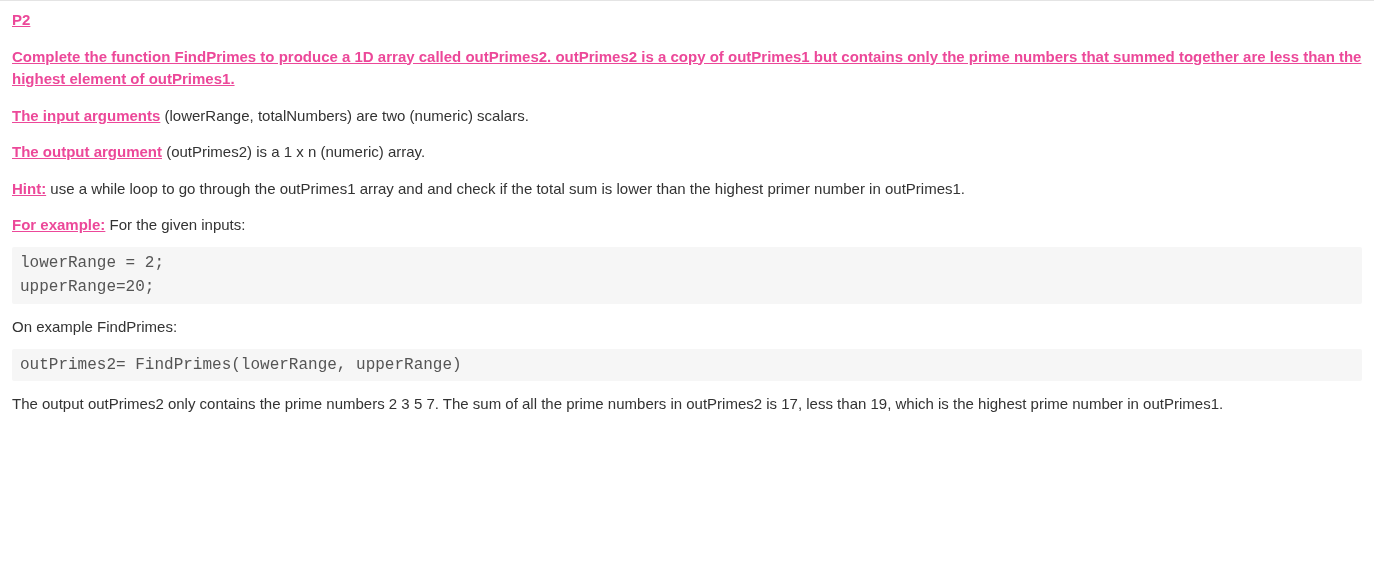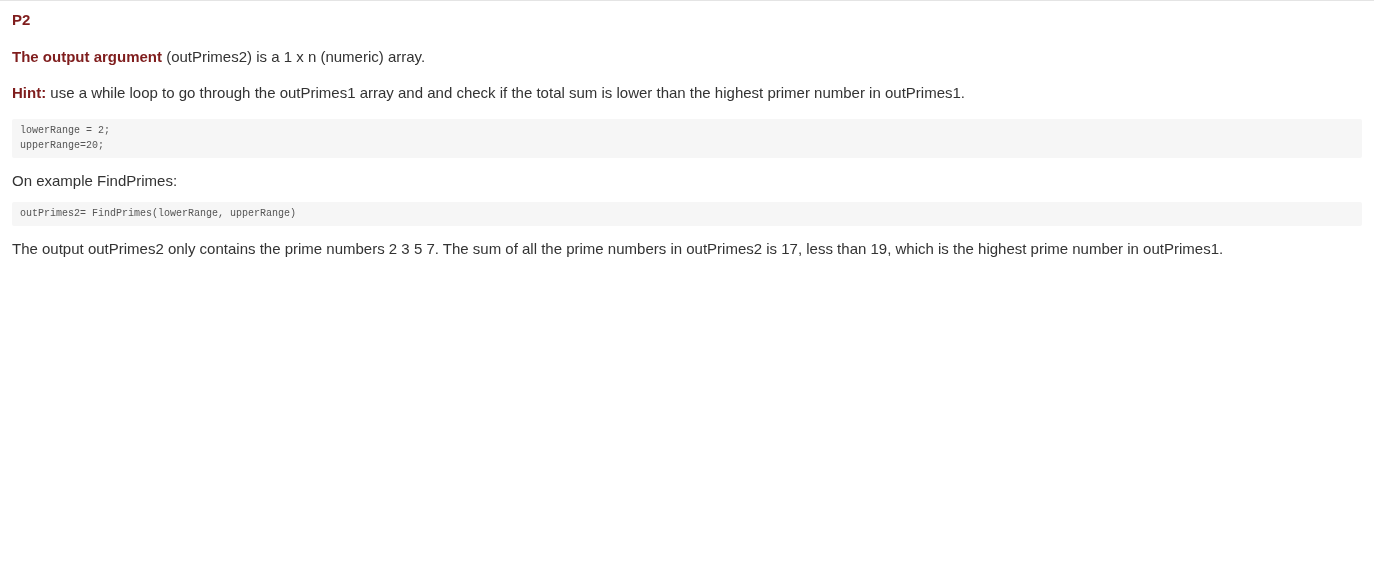--- a/index.html
+++ b/index.html
@@ -18,54 +18,64 @@
     box-sizing: border-box;
   }
   p {
     margin: 0 0 14px 0;
   }
   .tight {
     margin-bottom: 10px;
   }
   strong {
     font-weight: 700;
-    color: #7f1d1d;
+    color: #ec4899;
+    text-decoration: underline;
   }
   pre.code {
     margin: 0 0 12px 0;
     padding: 4px 8px 4px 8px;
     background: #f6f6f6;
     font-family: Consolas, "Courier New", monospace;
-    font-size: 10px;
+    font-size: 16px;
     color: #555555;
     line-height: 1.55;
     white-space: pre;
     border-radius: 2px;
   }
 </style>
 </head>
 <body>
 
 <div class="container">
 
   <p>
     <strong>P2</strong>
   </p>
 
+  <p>
+    <strong>Complete the function FindPrimes to produce a 1D array called outPrimes2.  outPrimes2 is a copy of outPrimes1 but contains only the prime numbers that summed together are less than the highest element of outPrimes1.</strong>
+  </p>
 
+  <p>
+    <strong>The input arguments</strong><span> (lowerRange, totalNumbers) are two (numeric) scalars.</span>
+  </p>
 
   <p>
     <strong>The output argument</strong><span> (outPrimes2) is a 1 x n (numeric) array.</span>
   </p>
 
 
   <p>
     <strong>Hint:</strong><span> use a while loop to go through the outPrimes1 array and and check if the total sum is lower than the highest primer number in outPrimes1.</span>
   </p>
 
+  <p class="tight">
+    <strong>For example:</strong><span> For the given inputs:</span>
+  </p>
 
   <pre class="code">lowerRange = 2;
 upperRange=20;</pre>
 
   <p class="tight">On example FindPrimes:</p>
 
   <pre class="code">outPrimes2= FindPrimes(lowerRange, upperRange)</pre>
 
 
 

